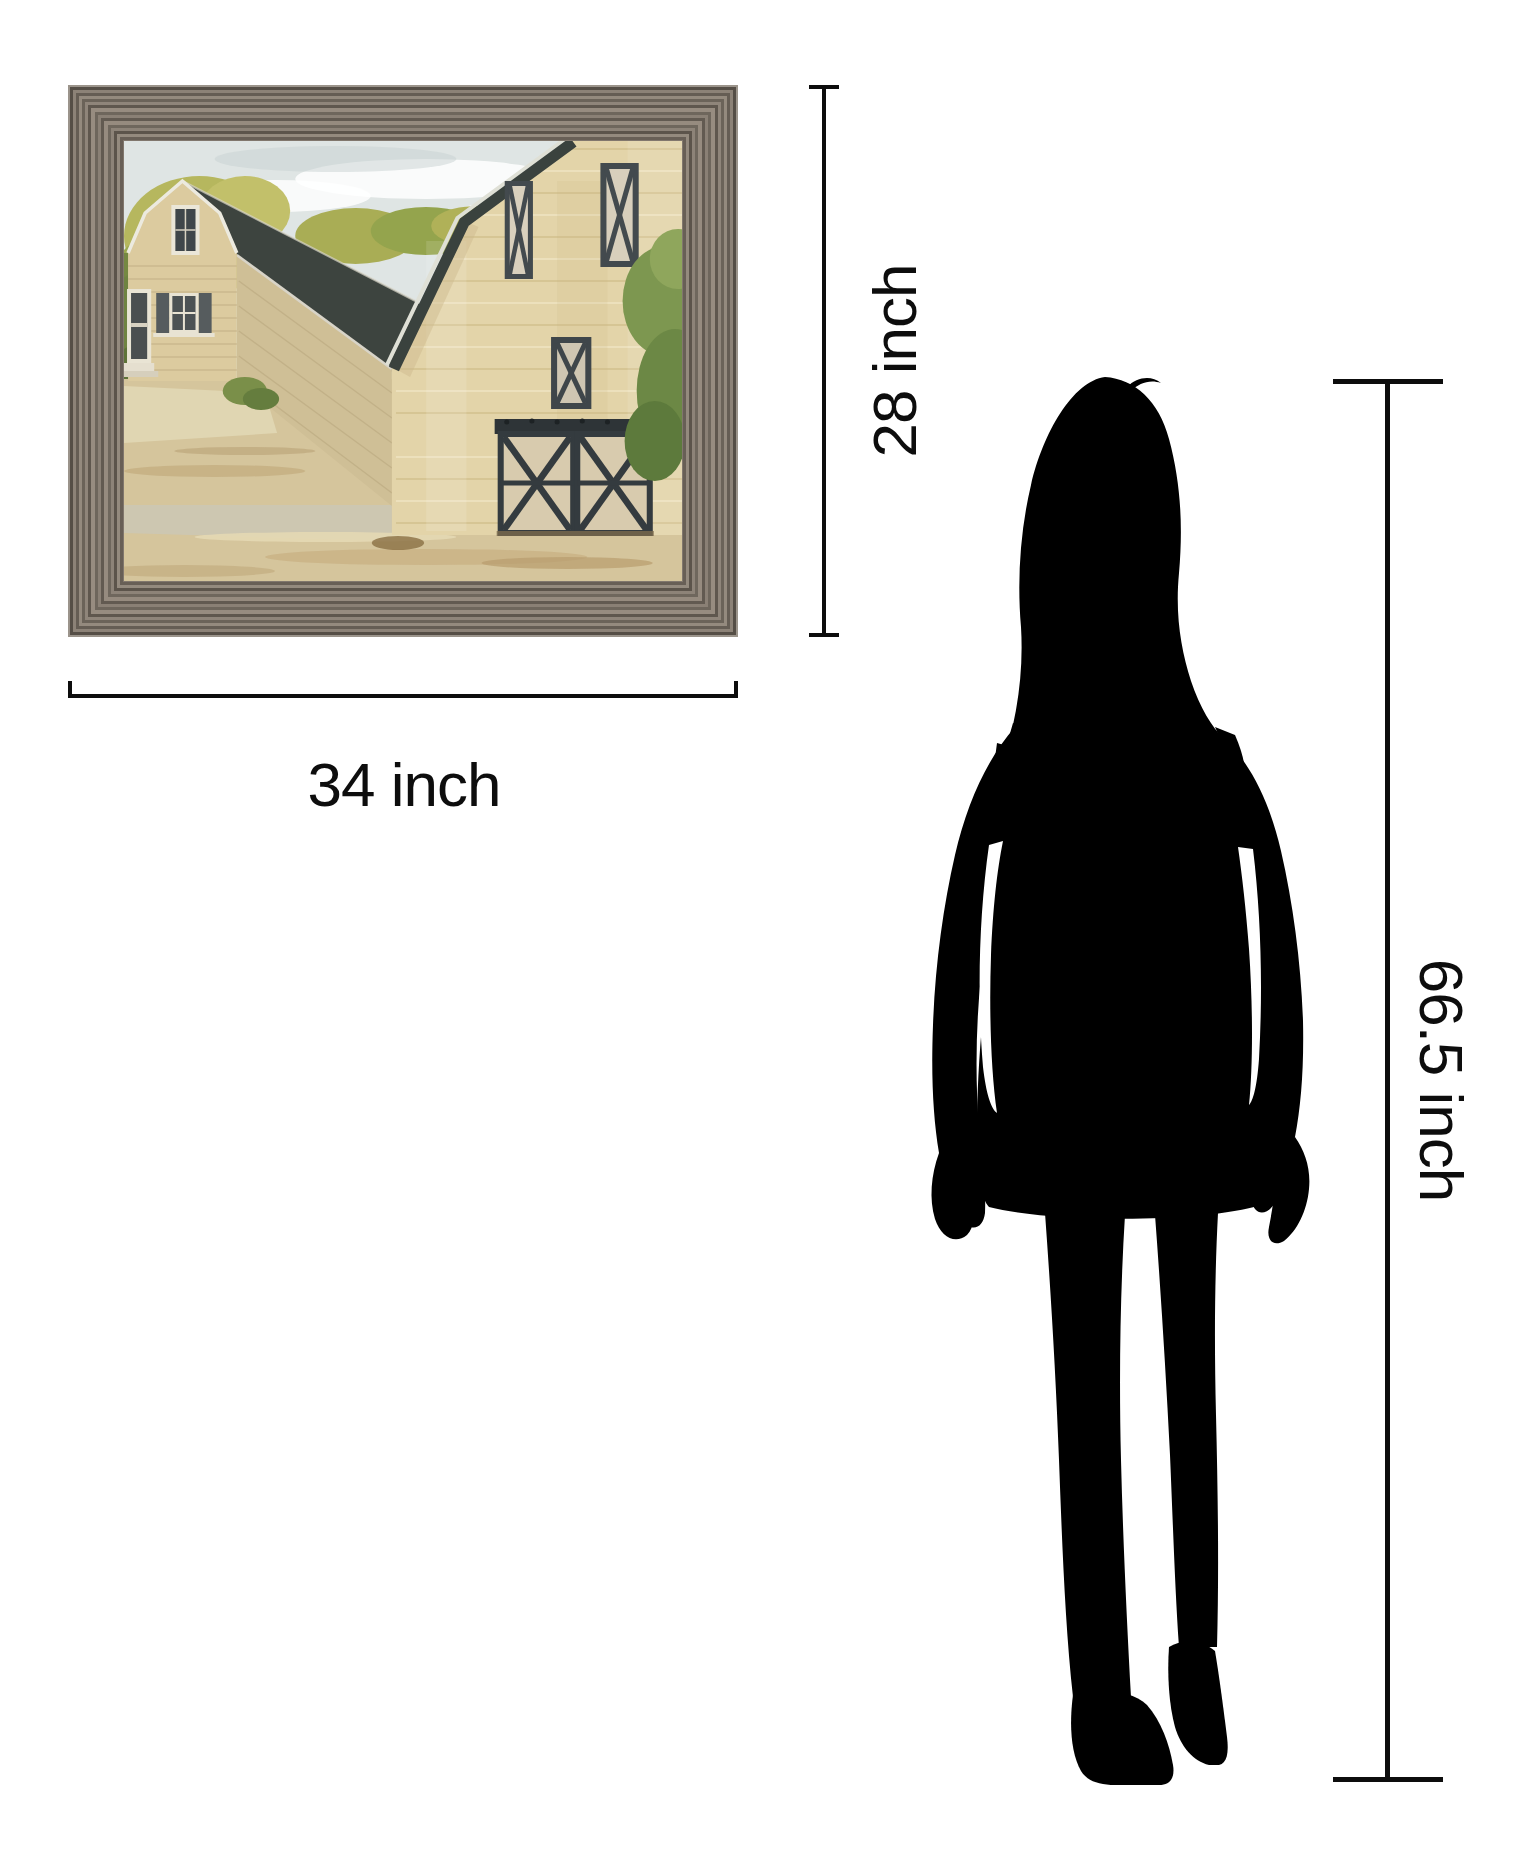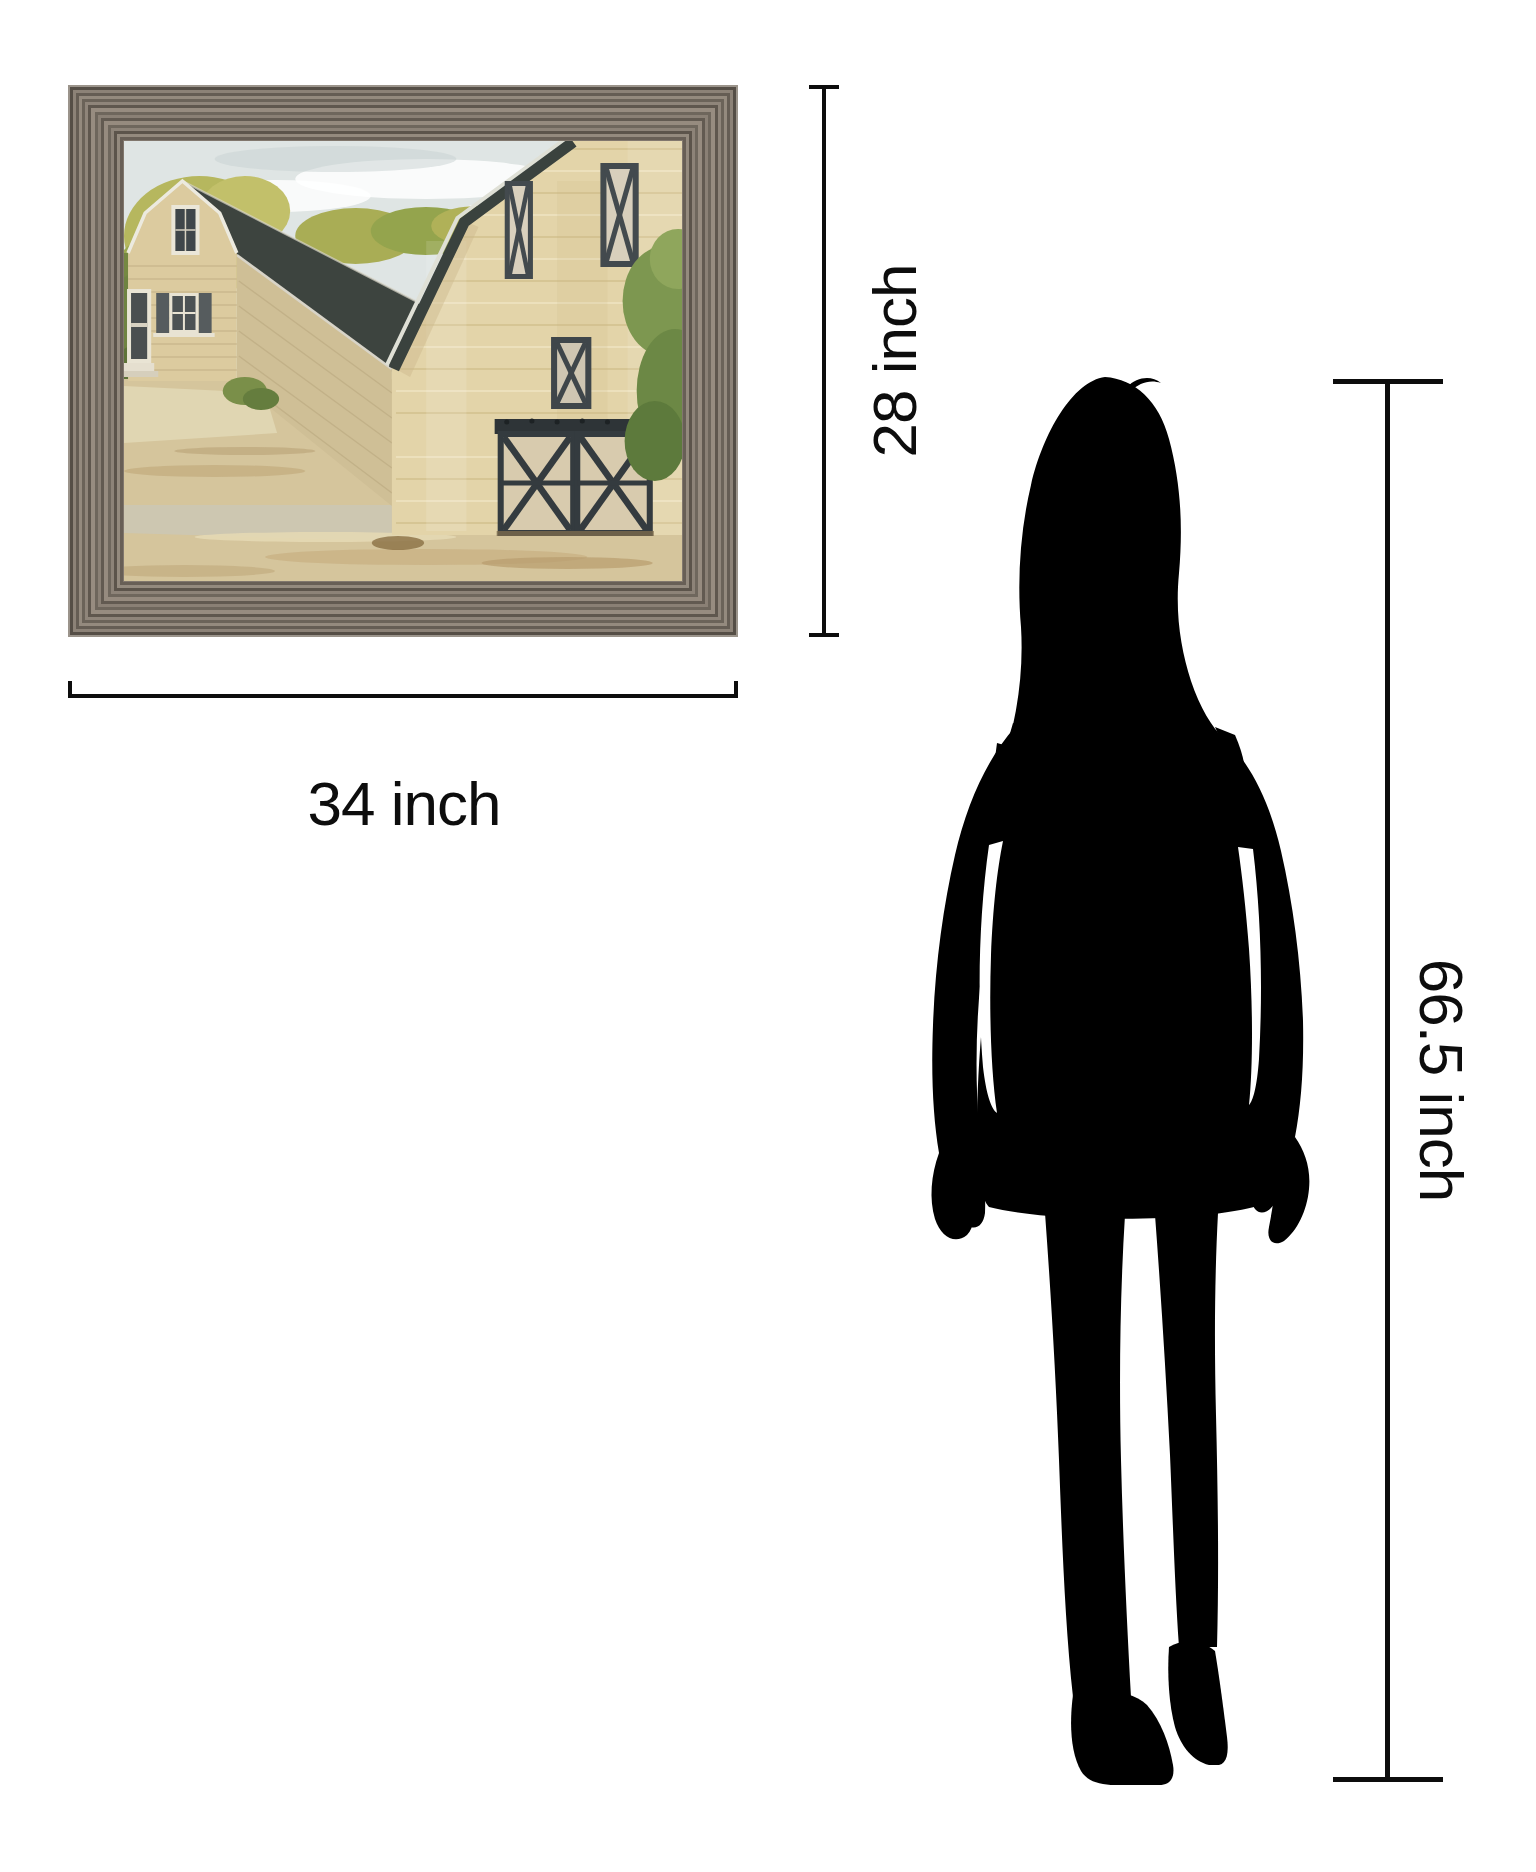--- a/index.html
+++ b/index.html
@@ -238,21 +238,21 @@
   <div class="abs dim" style="left:822px;top:85px;width:4px;height:552px;"></div>
   <div class="abs dim" style="left:809px;top:85px;width:30px;height:4px;"></div>
   <div class="abs dim" style="left:809px;top:633px;width:30px;height:4px;"></div>
   <div class="abs dim-label rot-ccw" style="left:894px;top:361px;">28 inch</div>
 </div>
 
 <div>
   <div class="abs dim" style="left:68px;top:694px;width:670px;height:4px;"></div>
   <div class="abs dim" style="left:68px;top:681px;width:4px;height:17px;"></div>
   <div class="abs dim" style="left:734px;top:681px;width:4px;height:17px;"></div>
-  <div class="abs dim-label" style="left:404px;top:803px;">34 inch</div>
+  <div class="abs dim-label" style="left:404px;top:784px;">34 inch</div>
 </div>
 
 <div class="abs sil">
   <svg viewBox="0 0 407 1410" preserveAspectRatio="none">
     <g fill="#000000">
 
       <path d="M182,2 C212,4 236,26 246,64 C258,108 260,152 256,198 C252,240 258,274 268,306
                C277,333 289,352 301,364 C268,376 236,380 206,378 L152,376 C124,372 102,362 90,350
                C97,318 100,286 98,252 C94,206 97,156 108,110 C120,58 150,6 182,2 Z"></path>
       <path d="M204,12 C214,2 228,0 238,8 C227,4 216,8 208,16 Z"></path>

